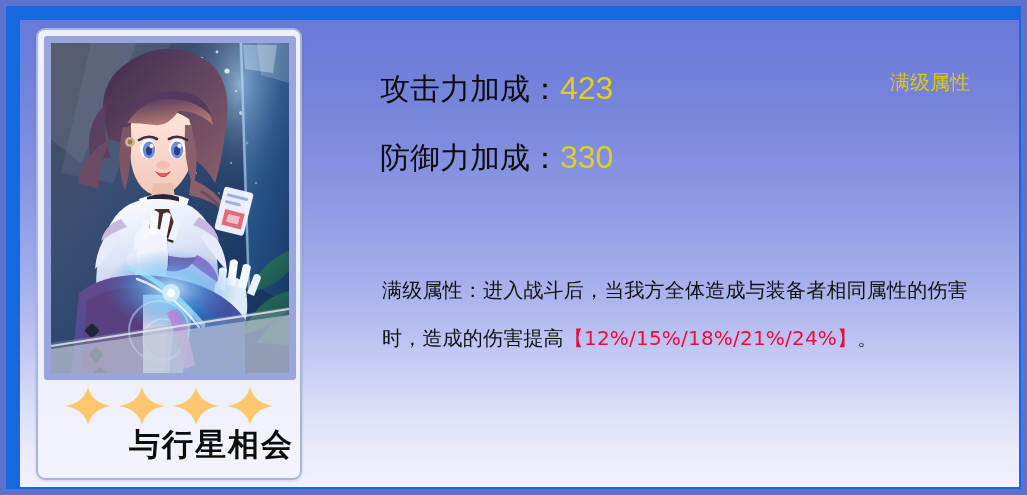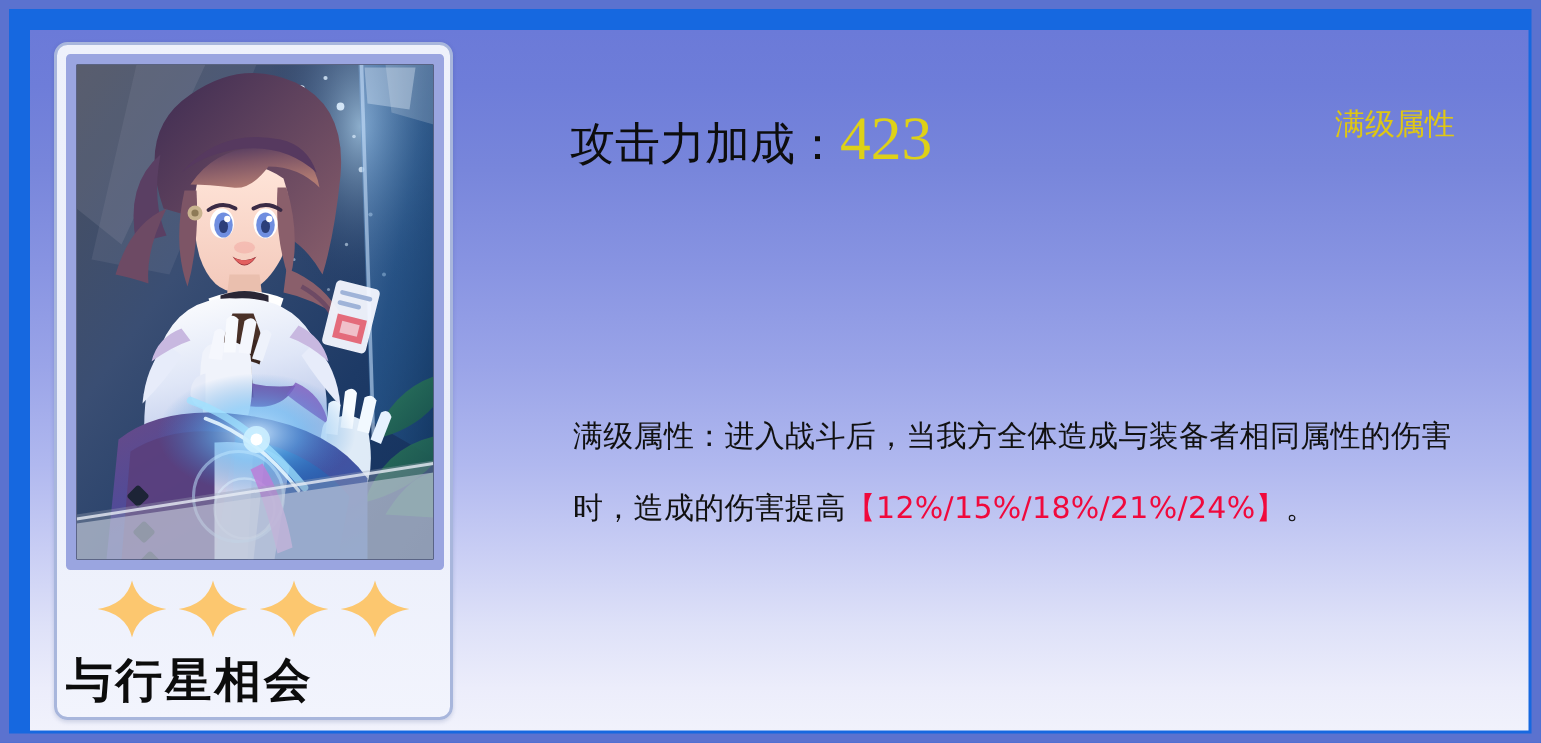--- a/index.html
+++ b/index.html
@@ -88,28 +88,28 @@
     position: relative;
     height: 44px;
     margin-top: 4px;
     display: flex;
     align-items: center;
     justify-content: center;
     gap: 2px;
   }
   .star-icon { display: block; }
   #card-name {
-    text-align: left;
+    text-align: right;
     font-family: "DejaVu Sans", "Liberation Sans", sans-serif;
     font-size: 31px;
     font-weight: 700;
     color: #0c0c0c;
     letter-spacing: 2px;
     line-height: 1;
-    margin-top: 11px;
+    margin-top: 1px;
   }
 
   
   #detail-pane {
     position: absolute;
     left: 330px;
     top: 0;
     width: 660px;
     height: 467px;
   }
@@ -118,22 +118,22 @@
     left: 30px;
     white-space: nowrap;
     font-family: "DejaVu Sans", "Liberation Sans", sans-serif;
     font-size: 30px;
     line-height: 1;
     color: #0d0d0d;
   }
   .stat-label { color: #0d0d0d; }
   .stat-value {
     color: #ded117;
-    font-family: Liberation Serif, serif;
-    font-size: 41px;
+    font-family: Liberation Sans, sans-serif;
+    font-size: 32px;
   }
   #stat-row-atk { top: 52px; }
   #stat-row-def { top: 121px; }
   #stat-row-hp  { top: 184px; }
 
   #max-level-badge {
     position: absolute;
     right: 40px;
     top: 52px;
     font-family: "DejaVu Sans", "Liberation Sans", sans-serif;
@@ -372,20 +372,23 @@
 
         <div id="card-name">与行星相会</div>
       </div>
 
       <div id="detail-pane">
 
         <div class="stat-row" id="stat-row-atk">
           <span class="stat-label">攻击力加成：</span><span class="stat-value">423</span>
         </div>
 
+        <div class="stat-row" id="stat-row-def">
+          <span class="stat-label">防御力加成：</span><span class="stat-value">330</span>
+        </div>
 
 
         <div id="max-level-badge">满级属性</div>
 
         <div id="skill-block">
           <span>满级属性：进入战斗后，当我方全体造成与装备者相同属性的伤害时，造成的伤害提高</span><span class="skill-highlight">【12%/15%/18%/21%/24%】</span><span>。</span>
         </div>
 
       </div>
 

